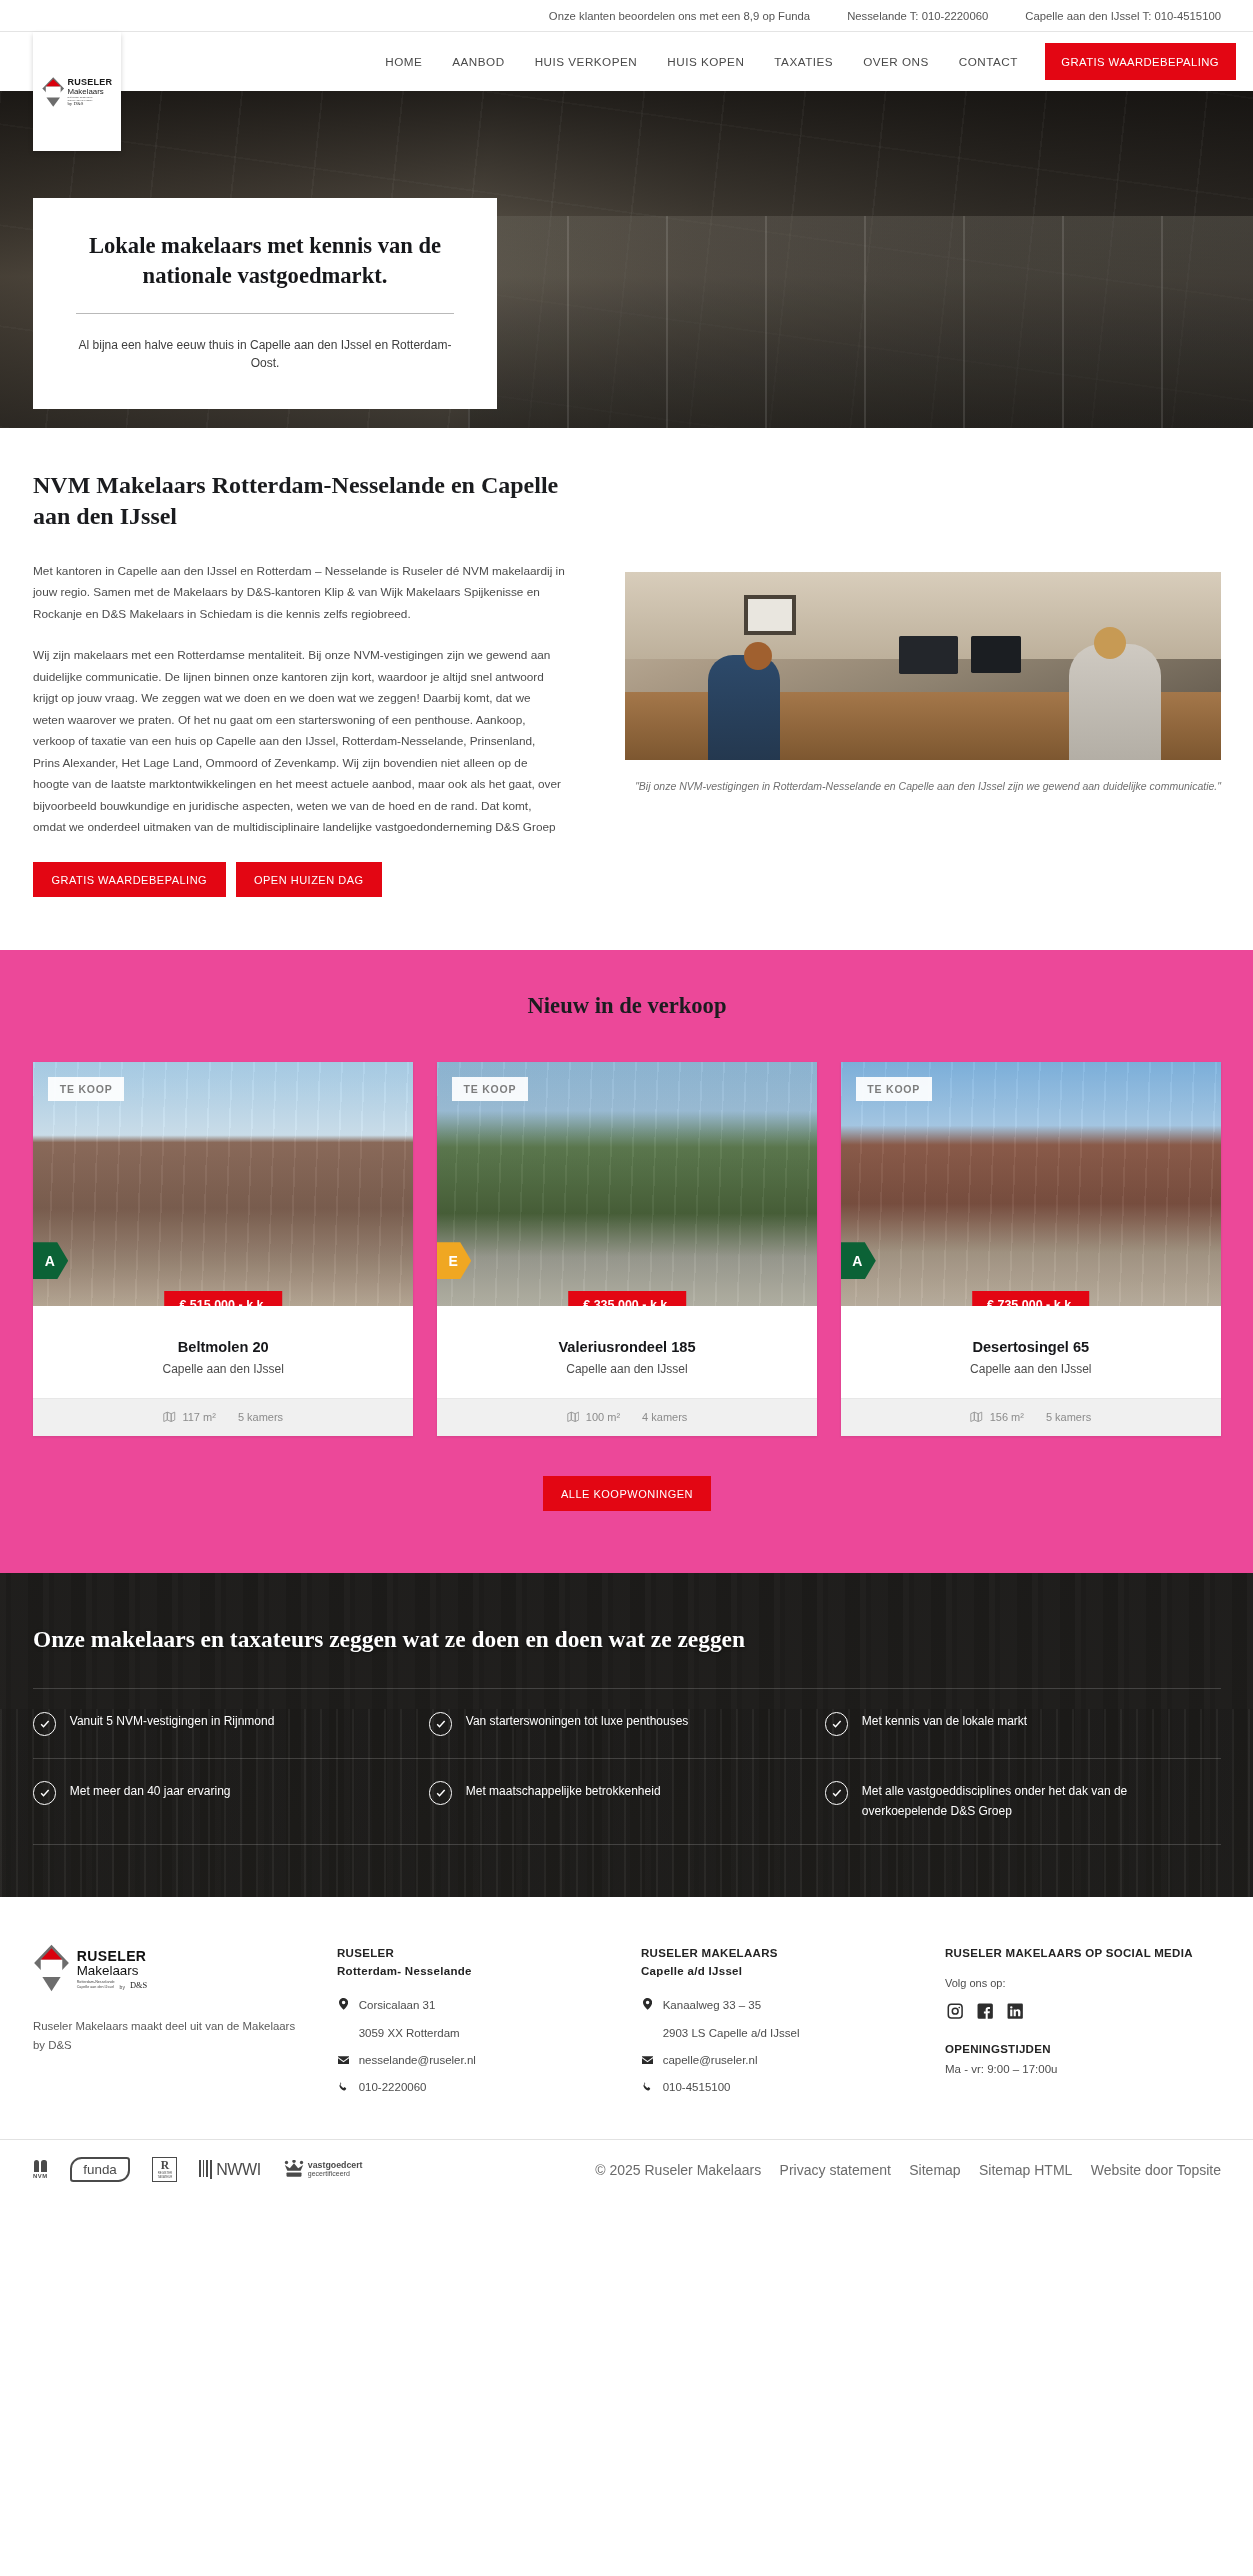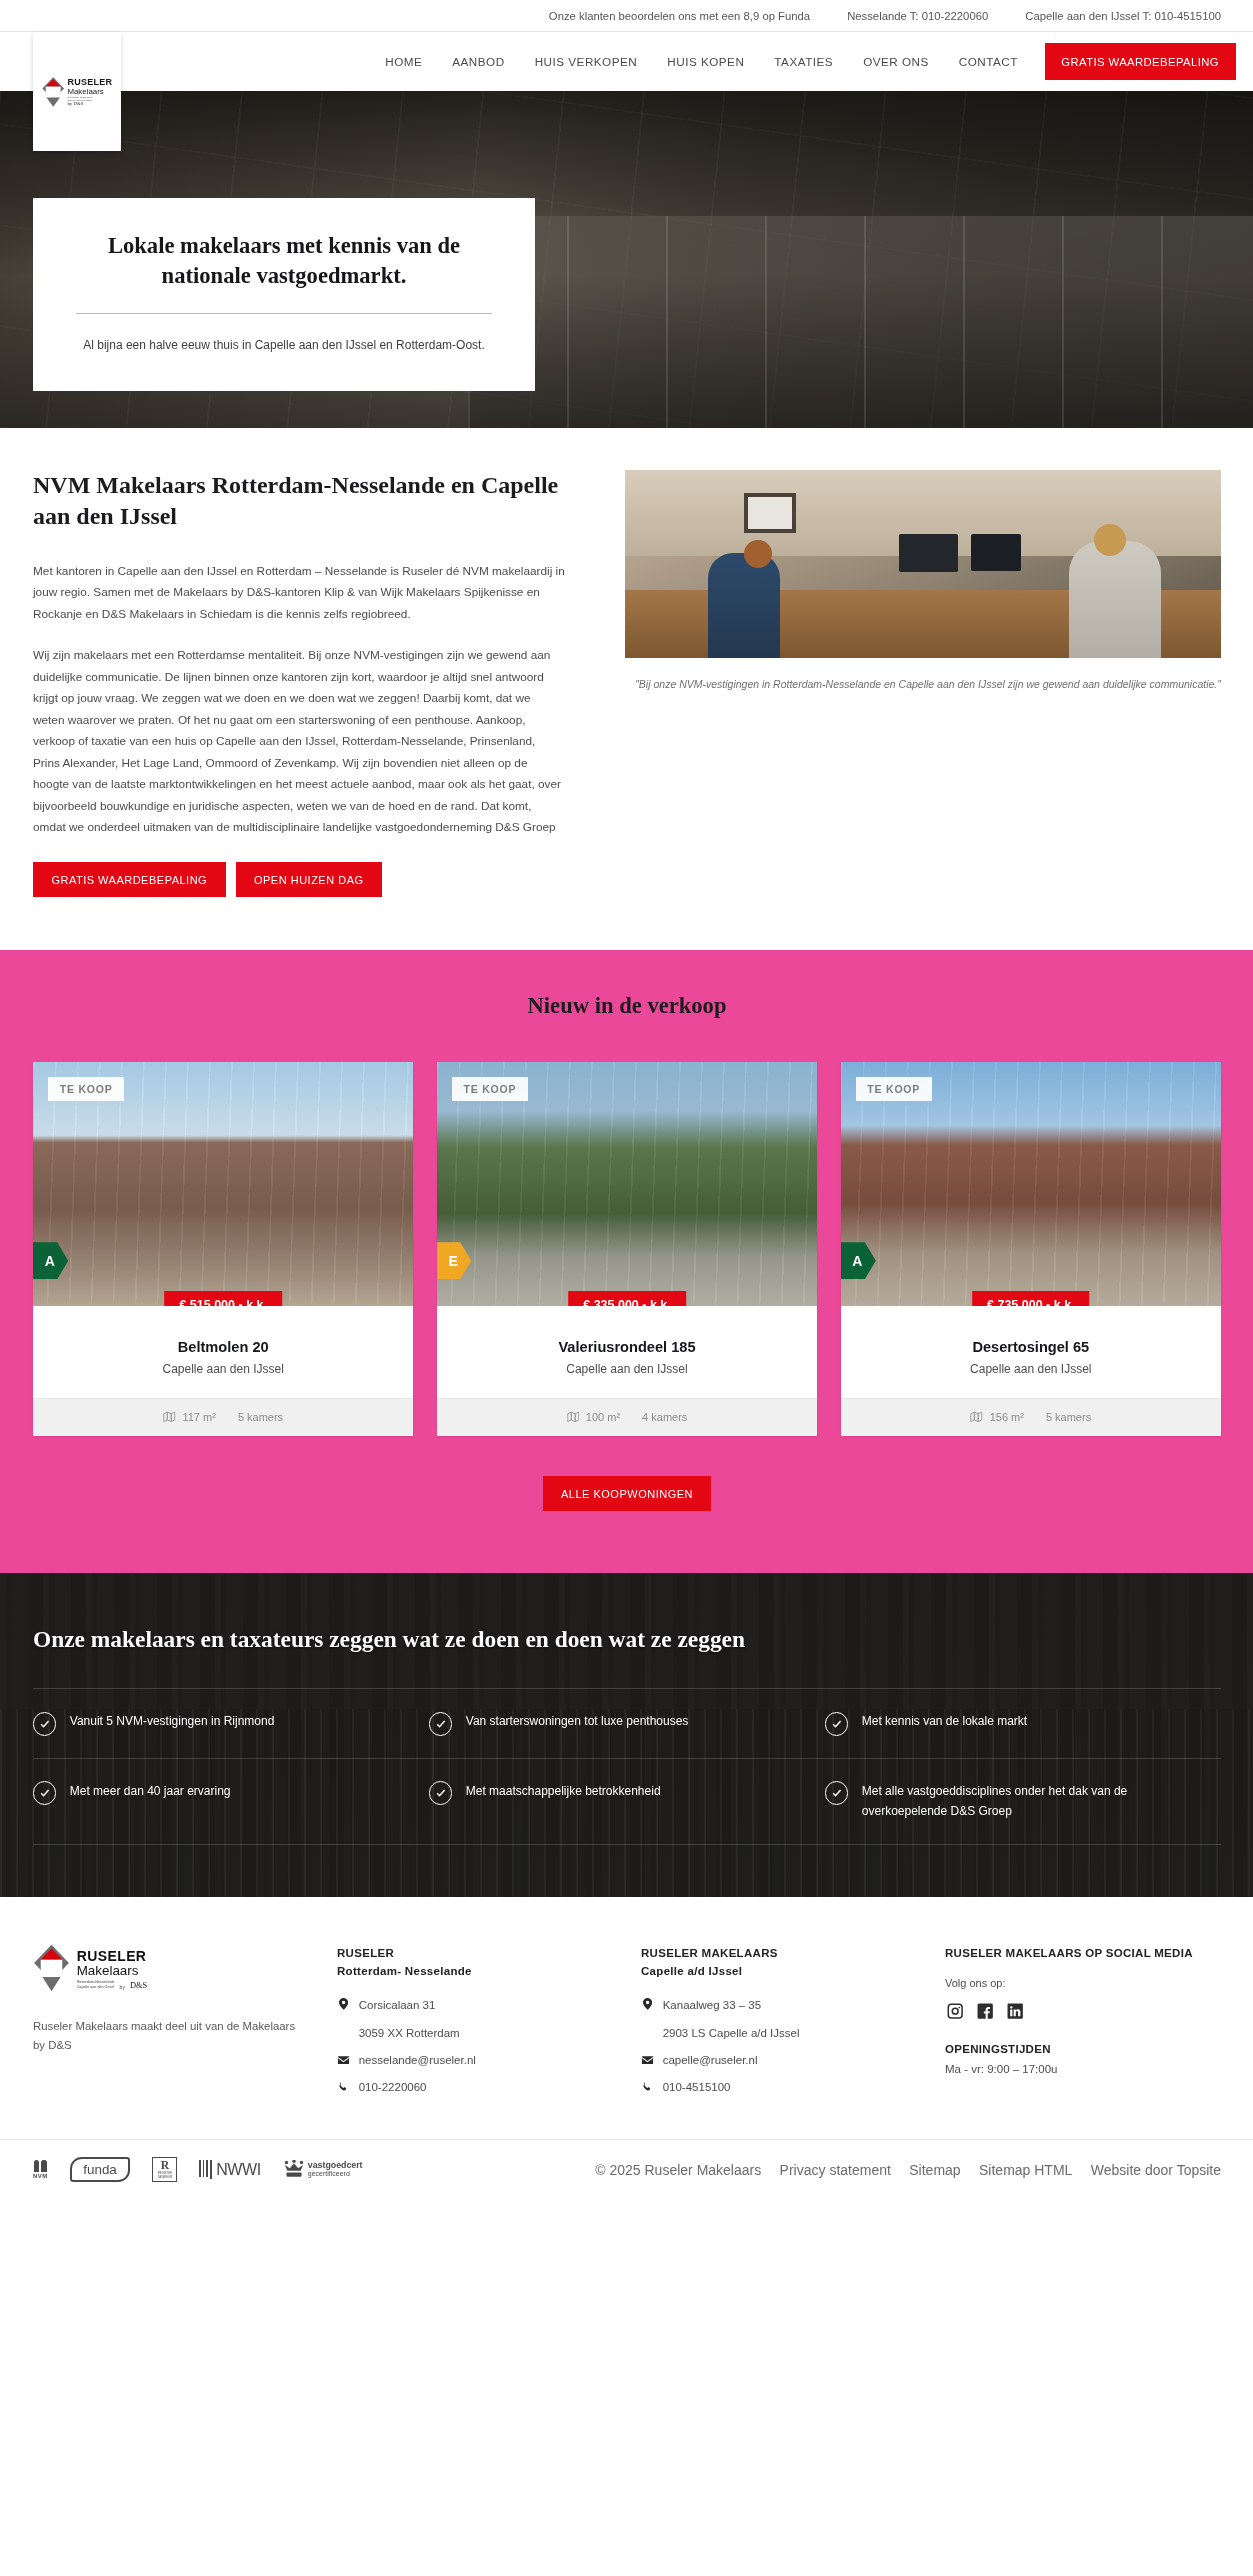--- a/index.html
+++ b/index.html
@@ -101,21 +101,21 @@
   .hero::after{
     content:"";
     position:absolute; left:468px; top:125px; right:0; bottom:0;
     background:
       repeating-linear-gradient(90deg, rgba(255,255,255,.10) 0 1.7px, rgba(0,0,0,.05) 1.7px 99px),
       linear-gradient(180deg, rgba(120,115,105,.38), rgba(40,38,34,.55));
   }
   .hero-card {
     position: absolute;
     left: 33px; top: 107px;
-    width: 502px;
+    width: 464px;
     background: #fff;
     padding: 33px 38px 37px;
     z-index: 20;
   }
   .hero-title {
     font-family: "Liberation Serif", serif;
     font-weight: 700;
     font-size: 22.6px;
     line-height: 1.33;
     color: #16171a;
@@ -128,20 +128,21 @@
     color: #3e3e3e;
     line-height: 1.5;
   }
 
   
   .intro {
     background: #fff;
     padding: 42px 33px 53px;
     display: flex;
     gap: 60px;
+    align-items: center;
   }
   .intro-left { width: 532px; flex: none; }
   .intro-h2 {
     font-family: "Liberation Serif", serif;
     font-weight: 700;
     font-size: 24px;
     line-height: 1.31;
     color: #1b1c1f;
     margin-bottom: 28px;
   }

